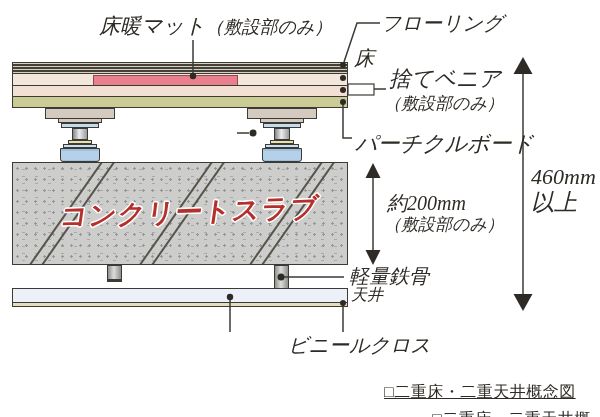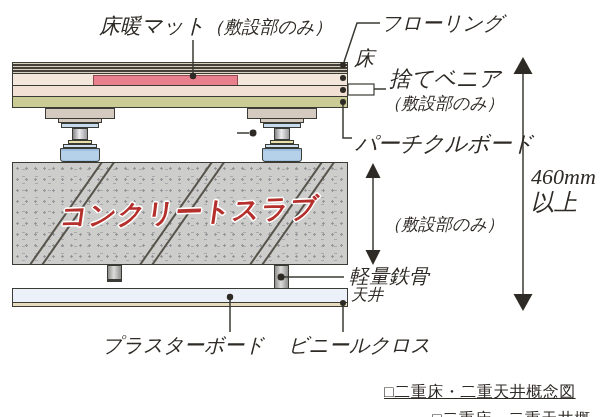--- a/index.html
+++ b/index.html
@@ -137,24 +137,24 @@
   </svg>
 
   <div class="lbl" style="left:99px;top:14px;font-size:21px">
     <span>床暖マット</span><span style="font-size:18px">（敷設部のみ）</span>
   </div>
   <div class="lbl" style="left:381px;top:12px;font-size:20px">フローリング</div>
   <div class="lbl" style="left:354px;top:47px;font-size:20px">床</div>
   <div class="lbl" style="left:389px;top:66px;font-size:22px">捨てベニア</div>
   <div class="lbl" style="left:384px;top:94px;font-size:17px">（敷設部のみ）</div>
   <div class="lbl" style="left:355px;top:131px;font-size:22px">パーチクルボード</div>
+  <div class="lbl" style="left:387px;top:192px;font-size:20px">約200mm</div>
   <div class="lbl" style="left:384px;top:215px;font-size:17px">（敷設部のみ）</div>
   <div class="lbl" style="left:531px;top:164px;font-size:22px">460mm</div>
   <div class="lbl" style="left:531px;top:190px;font-size:23px">以上</div>
   <div class="lbl" style="left:349px;top:265px;font-size:20px">軽量鉄骨</div>
   <div class="lbl" style="left:351px;top:286px;font-size:16px">天井</div>
-  <div class="lbl" style="left:102px;top:334px;font-size:20px">プラスターボード</div>
   <div class="lbl" style="left:288px;top:334px;font-size:20px">ビニールクロス</div>
 
   <div class="cap" style="left:384px;top:382px">□二重床・二重天井概念図</div>
   <div class="cap" style="left:432px;top:409px">□二重床・二重天井概念図</div>
 
 </div>
 
 </body></html>

